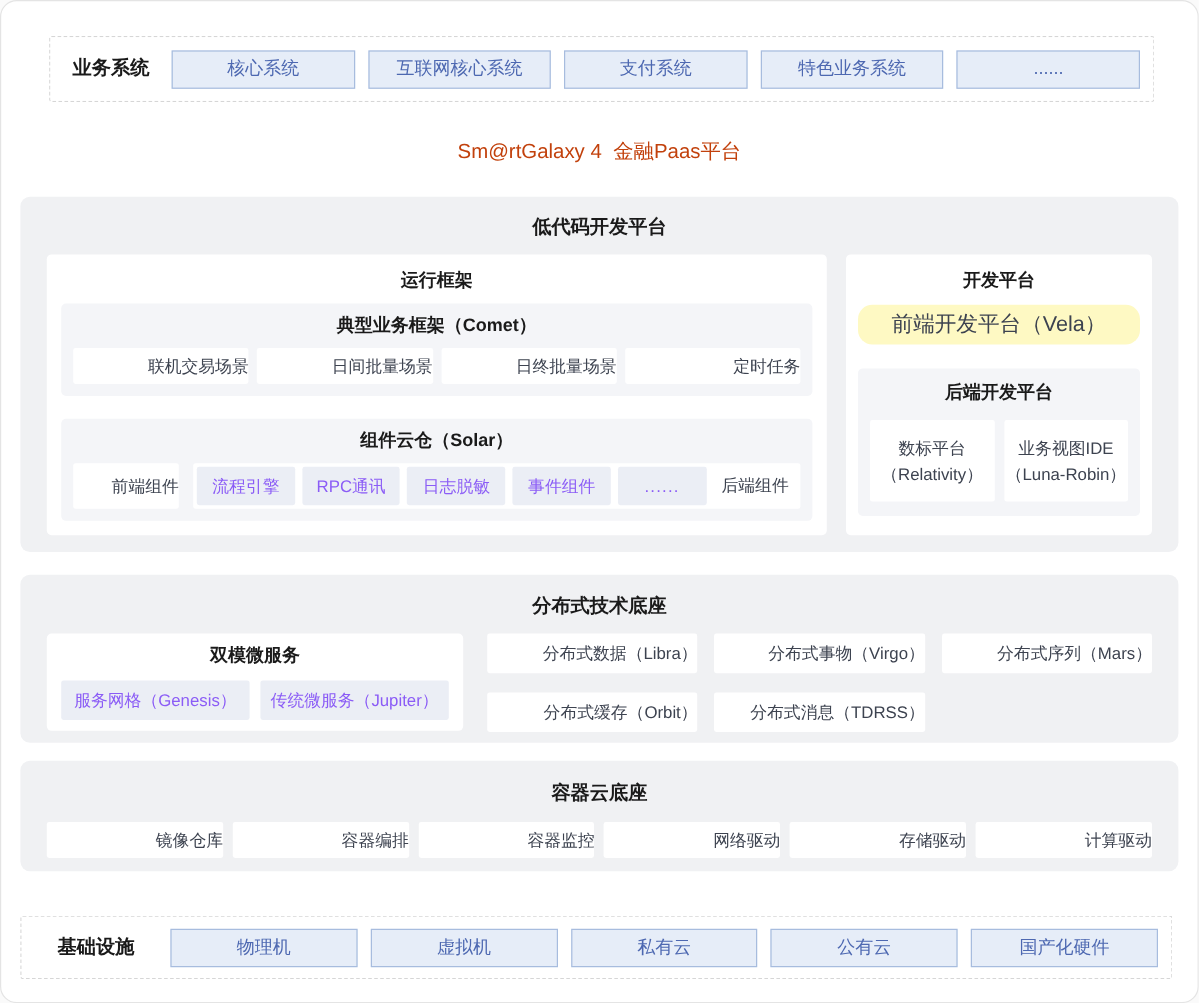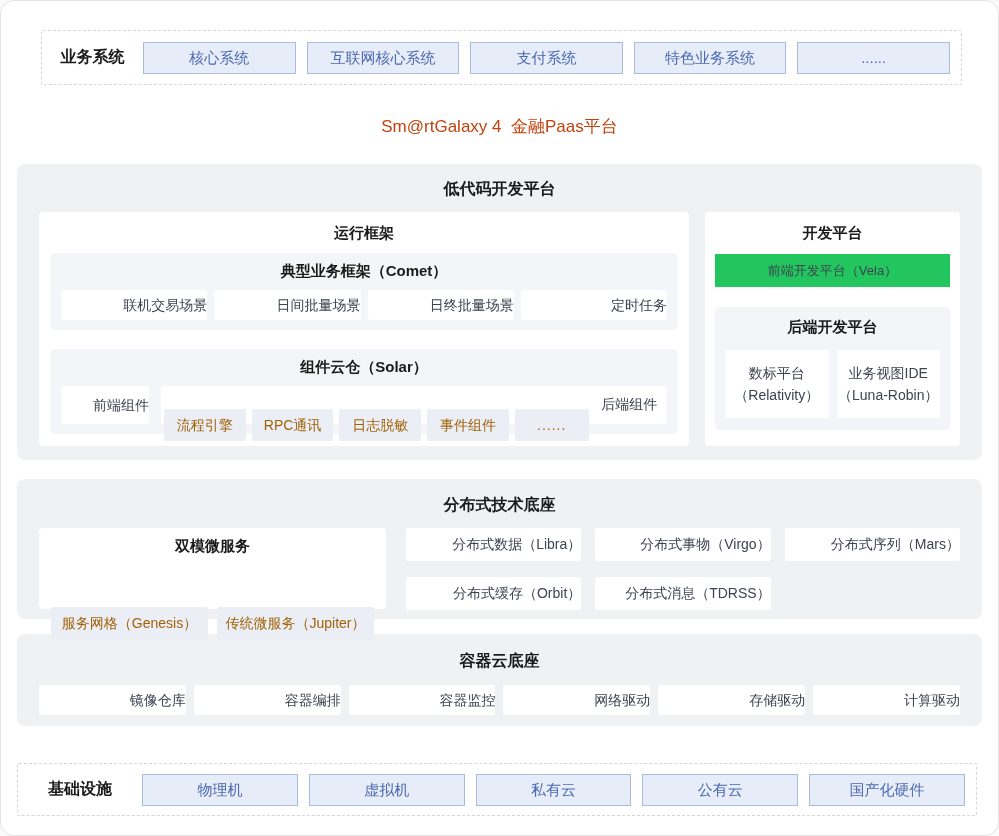--- a/index.html
+++ b/index.html
@@ -66,31 +66,31 @@
 
   .solar { margin-top: 19px; }
   .solar-row { display: flex; margin-top: 9px; height: 38px; }
   .solar-front { width: 88px; line-height: 38px; }
   .solar-strip {
     flex: 1; margin-left: 12px; background: #ffffff; border-radius: 2px;
     display: flex; align-items: center; padding: 3px; gap: 6px;
   }
   .chip {
     background: #ebeef5; border-radius: 2px; height: 32px; line-height: 32px;
-    text-align: center; font-size: 14px; color: #a16207; flex: 1; margin-top: 40px;
+    text-align: center; font-size: 14px; color: #8b5cf6; flex: 1;
   }
   .chip-dots { flex: 0.9; letter-spacing: 1px; }
   .solar-backlabel {
     flex: 0.85; text-align: center; font-size: 14px; color: #3d4350;
   }
 
   .devpanel { width: 255px; height: 234px; padding: 12px 10px 12px; }
   .vela-chip {
     margin-top: 11px; height: 33px; line-height: 33px; text-align: center;
-    background: #22c55e; border-radius: 0; font-size: 13px; color: #3d4350;
+    background: #fef9c3; border-radius: 12px; font-size: 18px; color: #3d4350;
   }
   .backend { margin-top: 20px; background: #f4f5f8; border-radius: 4px; padding: 11px 10px 12px; }
   .backend-row { display: flex; gap: 8px; margin-top: 13px; }
   .backend-box {
     flex: 1; height: 68px; background: #ffffff; border-radius: 2px;
     display: flex; flex-direction: column; justify-content: center; align-items: center;
     font-size: 14px; color: #3d4350; line-height: 22px; text-align: center;
   }
 
   

